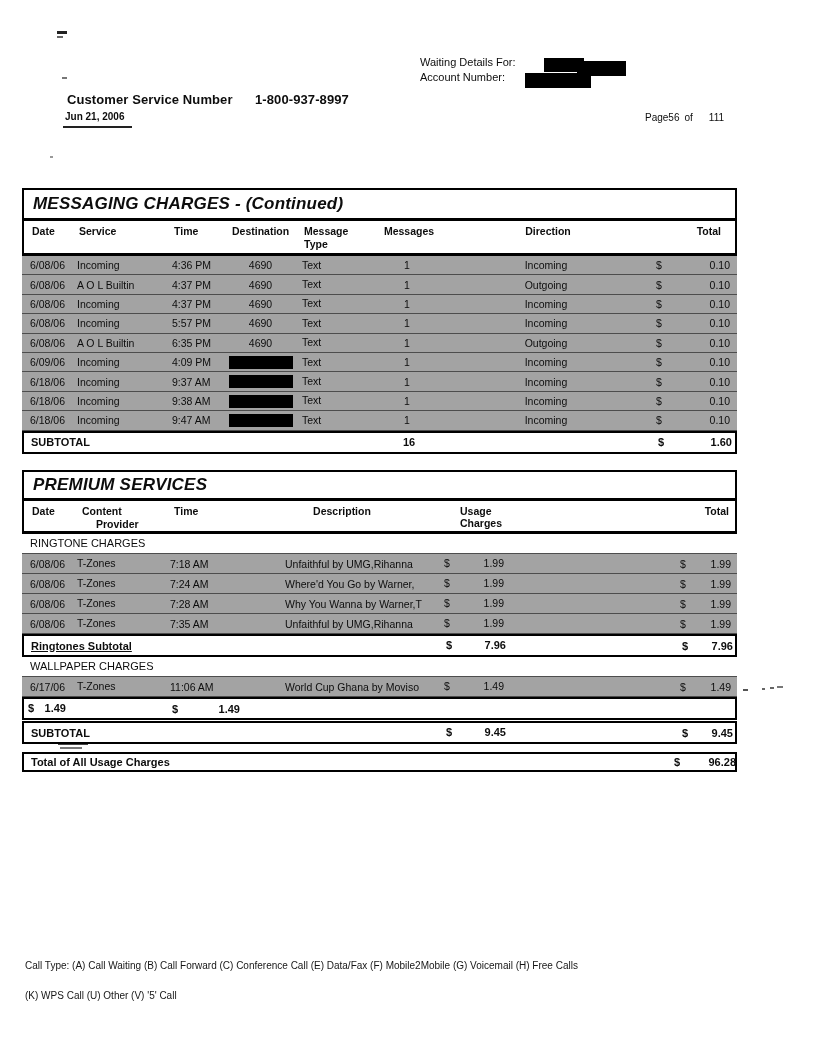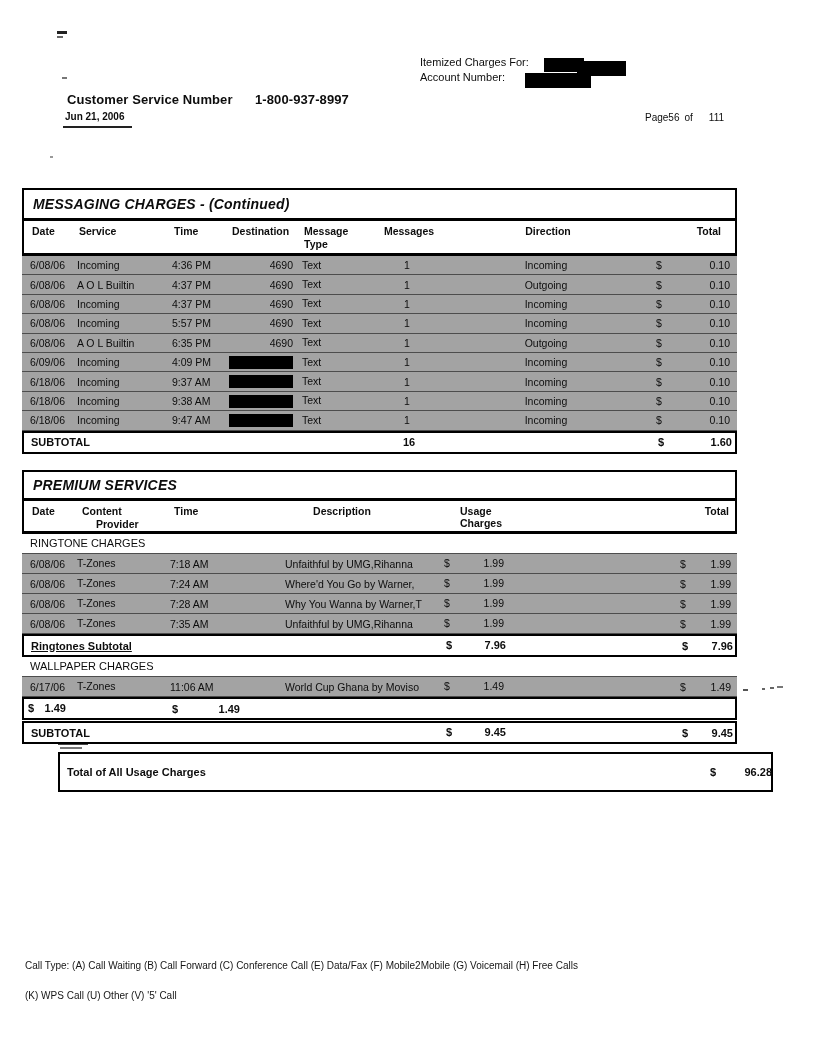--- a/index.html
+++ b/index.html
@@ -14,33 +14,33 @@
   .cs-label{font-size:13px;font-weight:bold;letter-spacing:0.1px;}
   .date-line{font-size:10px;font-weight:bold;}
   .pageno{font-size:10px;display:flex;align-items:flex-start;}
   .pageno span{display:inline-block;}
   .redact{background:#000;}
 
   
   .tbl{position:absolute;left:22px;width:715px;}
   .box-head{border:2px solid #000;border-bottom-width:3px;box-sizing:border-box;background:#fff;}
   .title-row{border-bottom:3px solid #000;display:flex;align-items:center;padding-left:9px;
-             font-style:italic;font-weight:bold;font-size:14px;letter-spacing:0.2px;}
+             font-style:italic;font-weight:bold;font-size:17px;letter-spacing:0.2px;}
   .head-cells{font-weight:bold;font-size:10.5px;padding-top:4px;box-sizing:border-box;}
   .mgrid{display:grid;grid-template-columns:48px 95px 63px 68px 76px 70px 208px 83px;}
   .pgrid{display:grid;grid-template-columns:48px 95px 75px 200px 70px 165px 58px;}
   .row{font-size:10.5px;border-bottom:1px solid #4d4d4d;align-items:center;box-sizing:border-box;background:#a3a3a3;}
   .mrow{height:19.4px;}
   .prow{height:20px;}
   .cell{white-space:nowrap;overflow:hidden;}
 
   .c-date{padding-left:8px;}
   .c-serv{padding-left:7px;}
   .c-time{padding-left:7px;}
-  .c-dest{text-align:right;padding-right:3px;}
+  .c-dest{text-align:center;padding-right:3px;}
   .c-dest-h{text-align:left;padding-left:2px;}
   .c-type{padding-left:6px;line-height:1.25;}
   .c-msgs{text-align:center;}
   .c-dir{text-align:center;}
   .c-total{display:flex;justify-content:space-between;padding-left:6px;padding-right:3px;}
   .c-total-h{text-align:right;padding-right:14px;}
 
   .p-date{padding-left:8px;}
   .p-prov{padding-left:7px;line-height:1.25;}
   .p-prov2{padding-left:14px;}
@@ -52,23 +52,23 @@
   .p-total{display:flex;justify-content:space-between;padding-left:5px;padding-right:2px;}
   .p-total-h{text-align:right;padding-right:6px;}
 
   .section-heading{font-weight:normal;font-size:11px;padding-left:8px;height:16px;
                    border-bottom:1px solid #4d4d4d;margin-top:3px;box-sizing:content-box;}
   .sub-box{border:2px solid #000;height:23px;align-items:center;font-weight:bold;font-size:11px;
            box-sizing:border-box;background:#fff;}
   .sub-label{padding-left:7px;grid-column:1/6;white-space:nowrap;}
   .psub-label{padding-left:7px;grid-column:1/5;white-space:nowrap;}
   .ul{text-decoration:underline;}
-  .grand-box{border:2px solid #000;height:40px;display:flex;align-items:center;
+  .grand-box{border:2px solid #000;height:20px;display:flex;align-items:center;
              font-weight:bold;font-size:11px;box-sizing:border-box;position:absolute;
-             left:22px;top:752px;width:715px;background:#fff;margin-left:36px;}
+             left:22px;top:752px;width:715px;background:#fff;}
   .grand-label{padding-left:7px;}
   .grand-amt{position:absolute;left:650px;width:62px;display:flex;justify-content:space-between;}
 
   .footer-line{font-size:10px;color:#161616;white-space:nowrap;}
 
   
   .art{position:absolute;background:#444;}
 </style>
 </head>
 <body>
@@ -81,21 +81,21 @@
   <div class="art" style="left:50px;top:156px;width:3px;height:2px;background:#999;"></div>
   <div class="art" style="left:54px;top:514px;width:10px;height:1.5px;"></div>
   <div class="art" style="left:63px;top:563px;width:6px;height:1.5px;background:#555;"></div>
   <div class="art" style="left:58px;top:743px;width:30px;height:2px;"></div>
   <div class="art" style="left:60px;top:747px;width:22px;height:1.5px;background:#777;"></div>
   <div class="art" style="left:743px;top:689px;width:5px;height:2px;background:#555;"></div>
   <div class="art" style="left:762px;top:688px;width:3px;height:2px;background:#666;"></div>
   <div class="art" style="left:770px;top:687px;width:4px;height:2px;background:#666;"></div>
   <div class="art" style="left:777px;top:686px;width:6px;height:2px;background:#777;"></div>
 
-  <div class="abs lbl" style="left:420px;top:56px;">Itemized Charges For:</div>
+  <div class="abs lbl" style="left:420px;top:56px;">Waiting Details For:</div>
   <div class="abs lbl" style="left:420px;top:71px;">Account Number:</div>
   <div class="abs redact" style="left:544px;top:58px;width:40px;height:14px;"></div>
   <div class="abs redact" style="left:577px;top:61px;width:49px;height:15px;"></div>
   <div class="abs redact" style="left:525px;top:73px;width:66px;height:15px;"></div>
 
   <div class="abs cs-label" style="left:67px;top:92px;">Customer Service Number</div>
   <div class="abs cs-label" style="left:255px;top:92px;">1-800-937-8997</div>
   <div class="abs date-line" style="left:65px;top:111px;">Jun 21, 2006</div>
   <div class="abs" style="left:63px;top:126px;width:69px;height:2px;background:#222;"></div>
 

